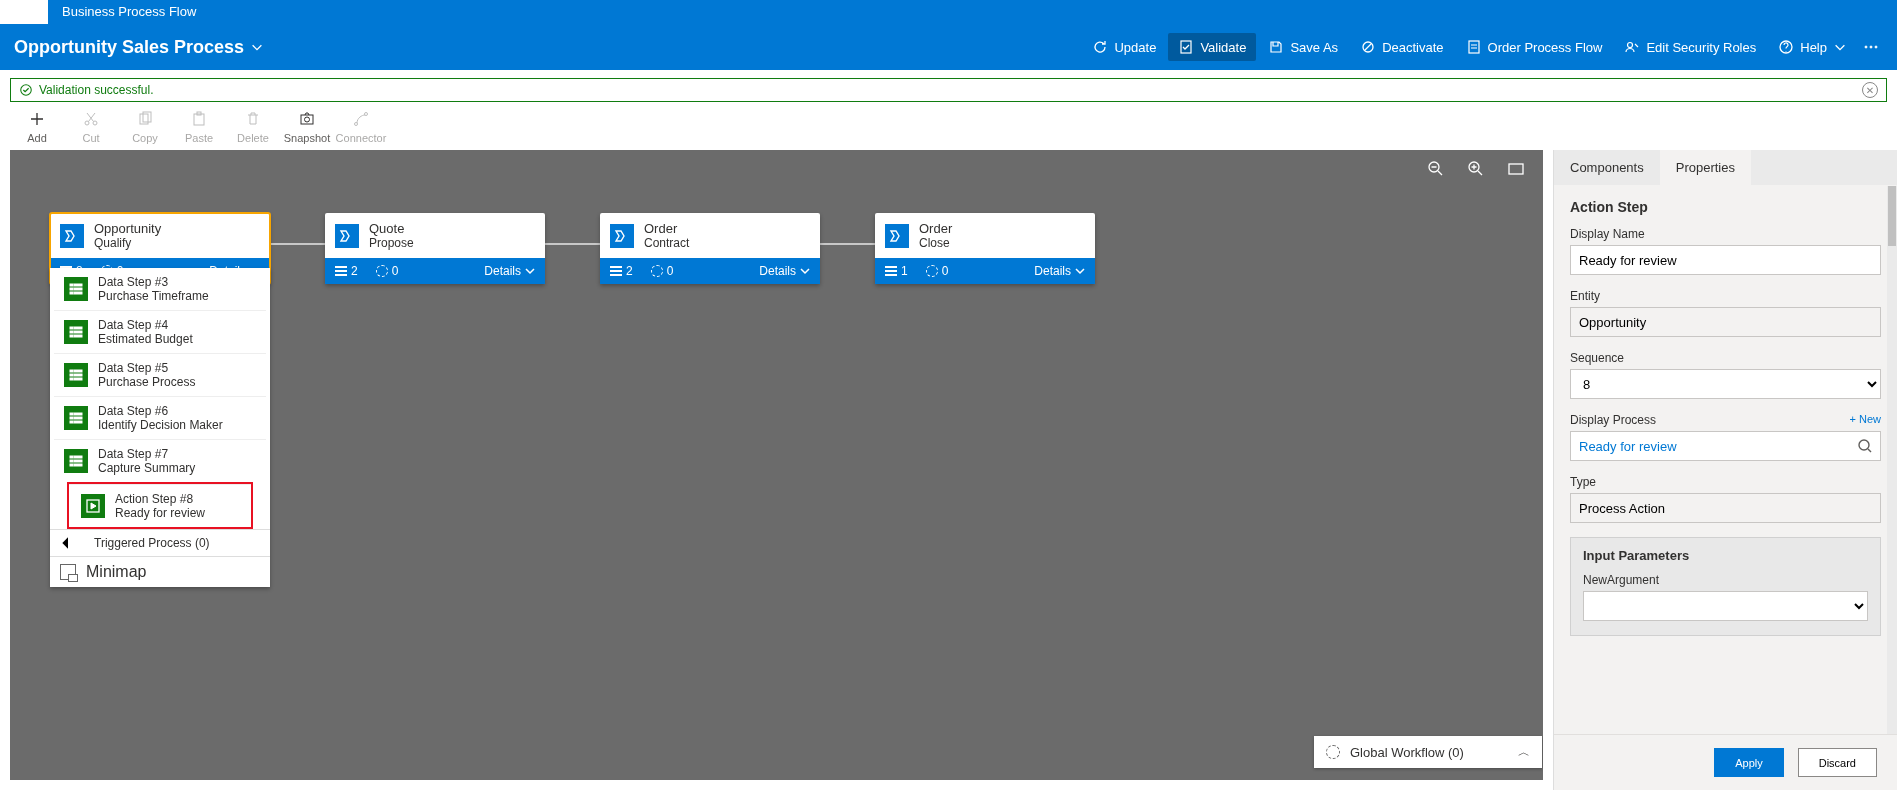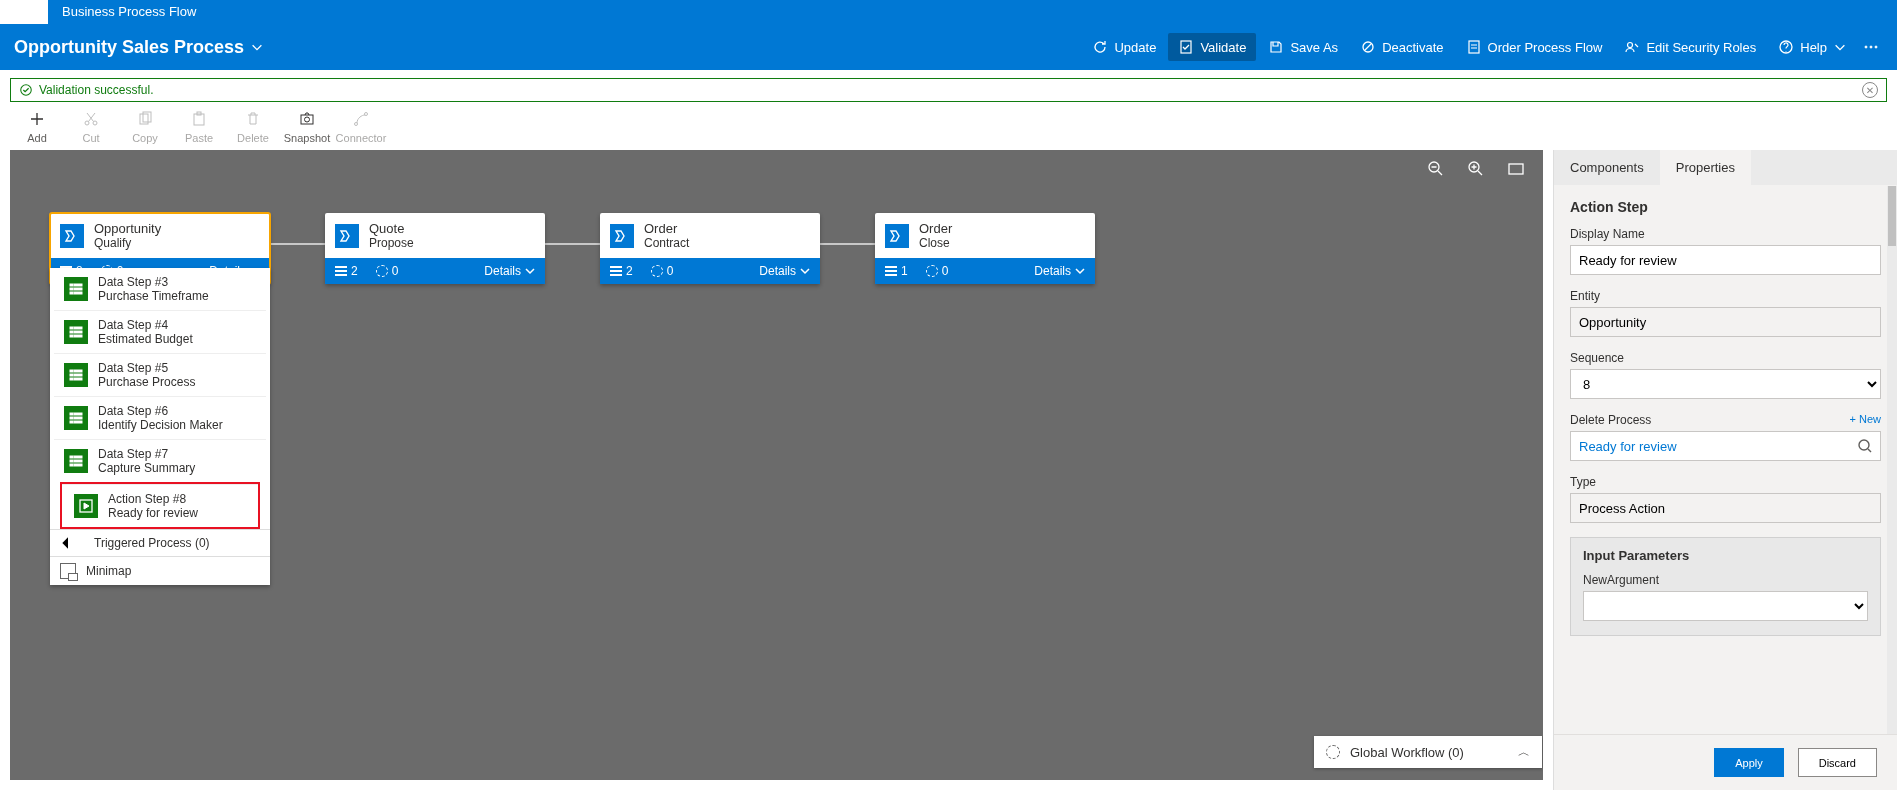--- a/index.html
+++ b/index.html
@@ -57,24 +57,24 @@
 
 
 .steps { position: absolute; top: 118px; left: 40px; width: 220px; background: #fff; box-shadow: 0 2px 4px rgba(0,0,0,.3); max-height: 330px; display: flex; flex-direction: column; }
 .steps-scroll { overflow-y: auto; flex: 1; }
 .step { display: flex; align-items: center; gap: 10px; padding: 7px 10px; border-top: 1px solid #eee; cursor: pointer; margin: 0 4px; }
 .step:first-child { border-top: none; }
 .step .sicon { width: 24px; height: 24px; background: #107c10; display: flex; align-items: center; justify-content: center; flex-shrink: 0; }
 .step .sicon svg { stroke: #fff; fill: #fff; }
 .step .stext .l1 { font-size: 12px; }
 .step .stext .l2 { font-size: 12px; color: #323130; }
-.step.highlight { outline: 2px solid #e81123; outline-offset: 0px; margin: 2px 12px; padding: 7px 12px; }
+.step.highlight { outline: 2px solid #e81123; outline-offset: 0px; margin: 2px 19px; padding: 7px 12px; }
 .trig { border-top: 1px solid #ddd; padding: 6px 10px; display: flex; align-items: center; gap: 22px; font-size: 12px; }
 .trig .tri { width: 0; height: 0; border-left: 8px solid #000; border-top: 8px solid transparent; transform: rotate(45deg); margin-left:4px;}
-.minimap { border-top: 1px solid #ddd; padding: 6px 10px; display: flex; align-items: center; gap: 10px; font-size: 12px; }
+.minimap { border-top: 1px solid #ddd; padding: 6px 10px; display: flex; align-items: center; gap: 10px; font-size: 16px; }
 .minimap .mm-icon { width:16px; height:16px; border:1px solid #666; position:relative; }
 .minimap .mm-icon::after { content:''; position:absolute; right:-3px; bottom:-3px; width:8px; height:6px; border:1px solid #666; background:#fff;}
 
 
 .gwf { position: absolute; bottom: 12px; right: 1px; background: #fff; height: 32px; width: 228px; display: flex; align-items: center; padding: 0 12px; font-size: 13px; box-shadow: 0 1px 3px rgba(0,0,0,.3);}
 .gwf .spin { width:14px; height:14px; border:1.5px dashed #666; border-radius:50%; margin-right:10px;}
 .gwf .chev { margin-left:auto; font-size:12px;}
 
 
 .panel { width: 344px; background: #f3f2f1; border-left: 1px solid #ddd; display: flex; flex-direction: column; position: relative; }
@@ -554,21 +554,21 @@
 
       <div class="field">
         <div class="field-label">Sequence</div>
         <select class="field-select">
           <option>8</option>
         </select>
       </div>
 
       <div class="field">
         <div class="field-label">
-          <span>Delete Process</span>
+          <span>Display Process</span>
           <span class="new">+ New</span>
         </div>
         <div class="field-search">
           <input value="Ready for review" style="">
           <svg class="mag" viewBox="0 0 16 16">
               <circle cx="7" cy="7" r="5" stroke="#605e5c" fill="none" stroke-width="1.4"></circle>
               <path d="M11 11l3 3" stroke="#605e5c" stroke-width="1.4"></path>
             </svg>
         </div>
       </div>

